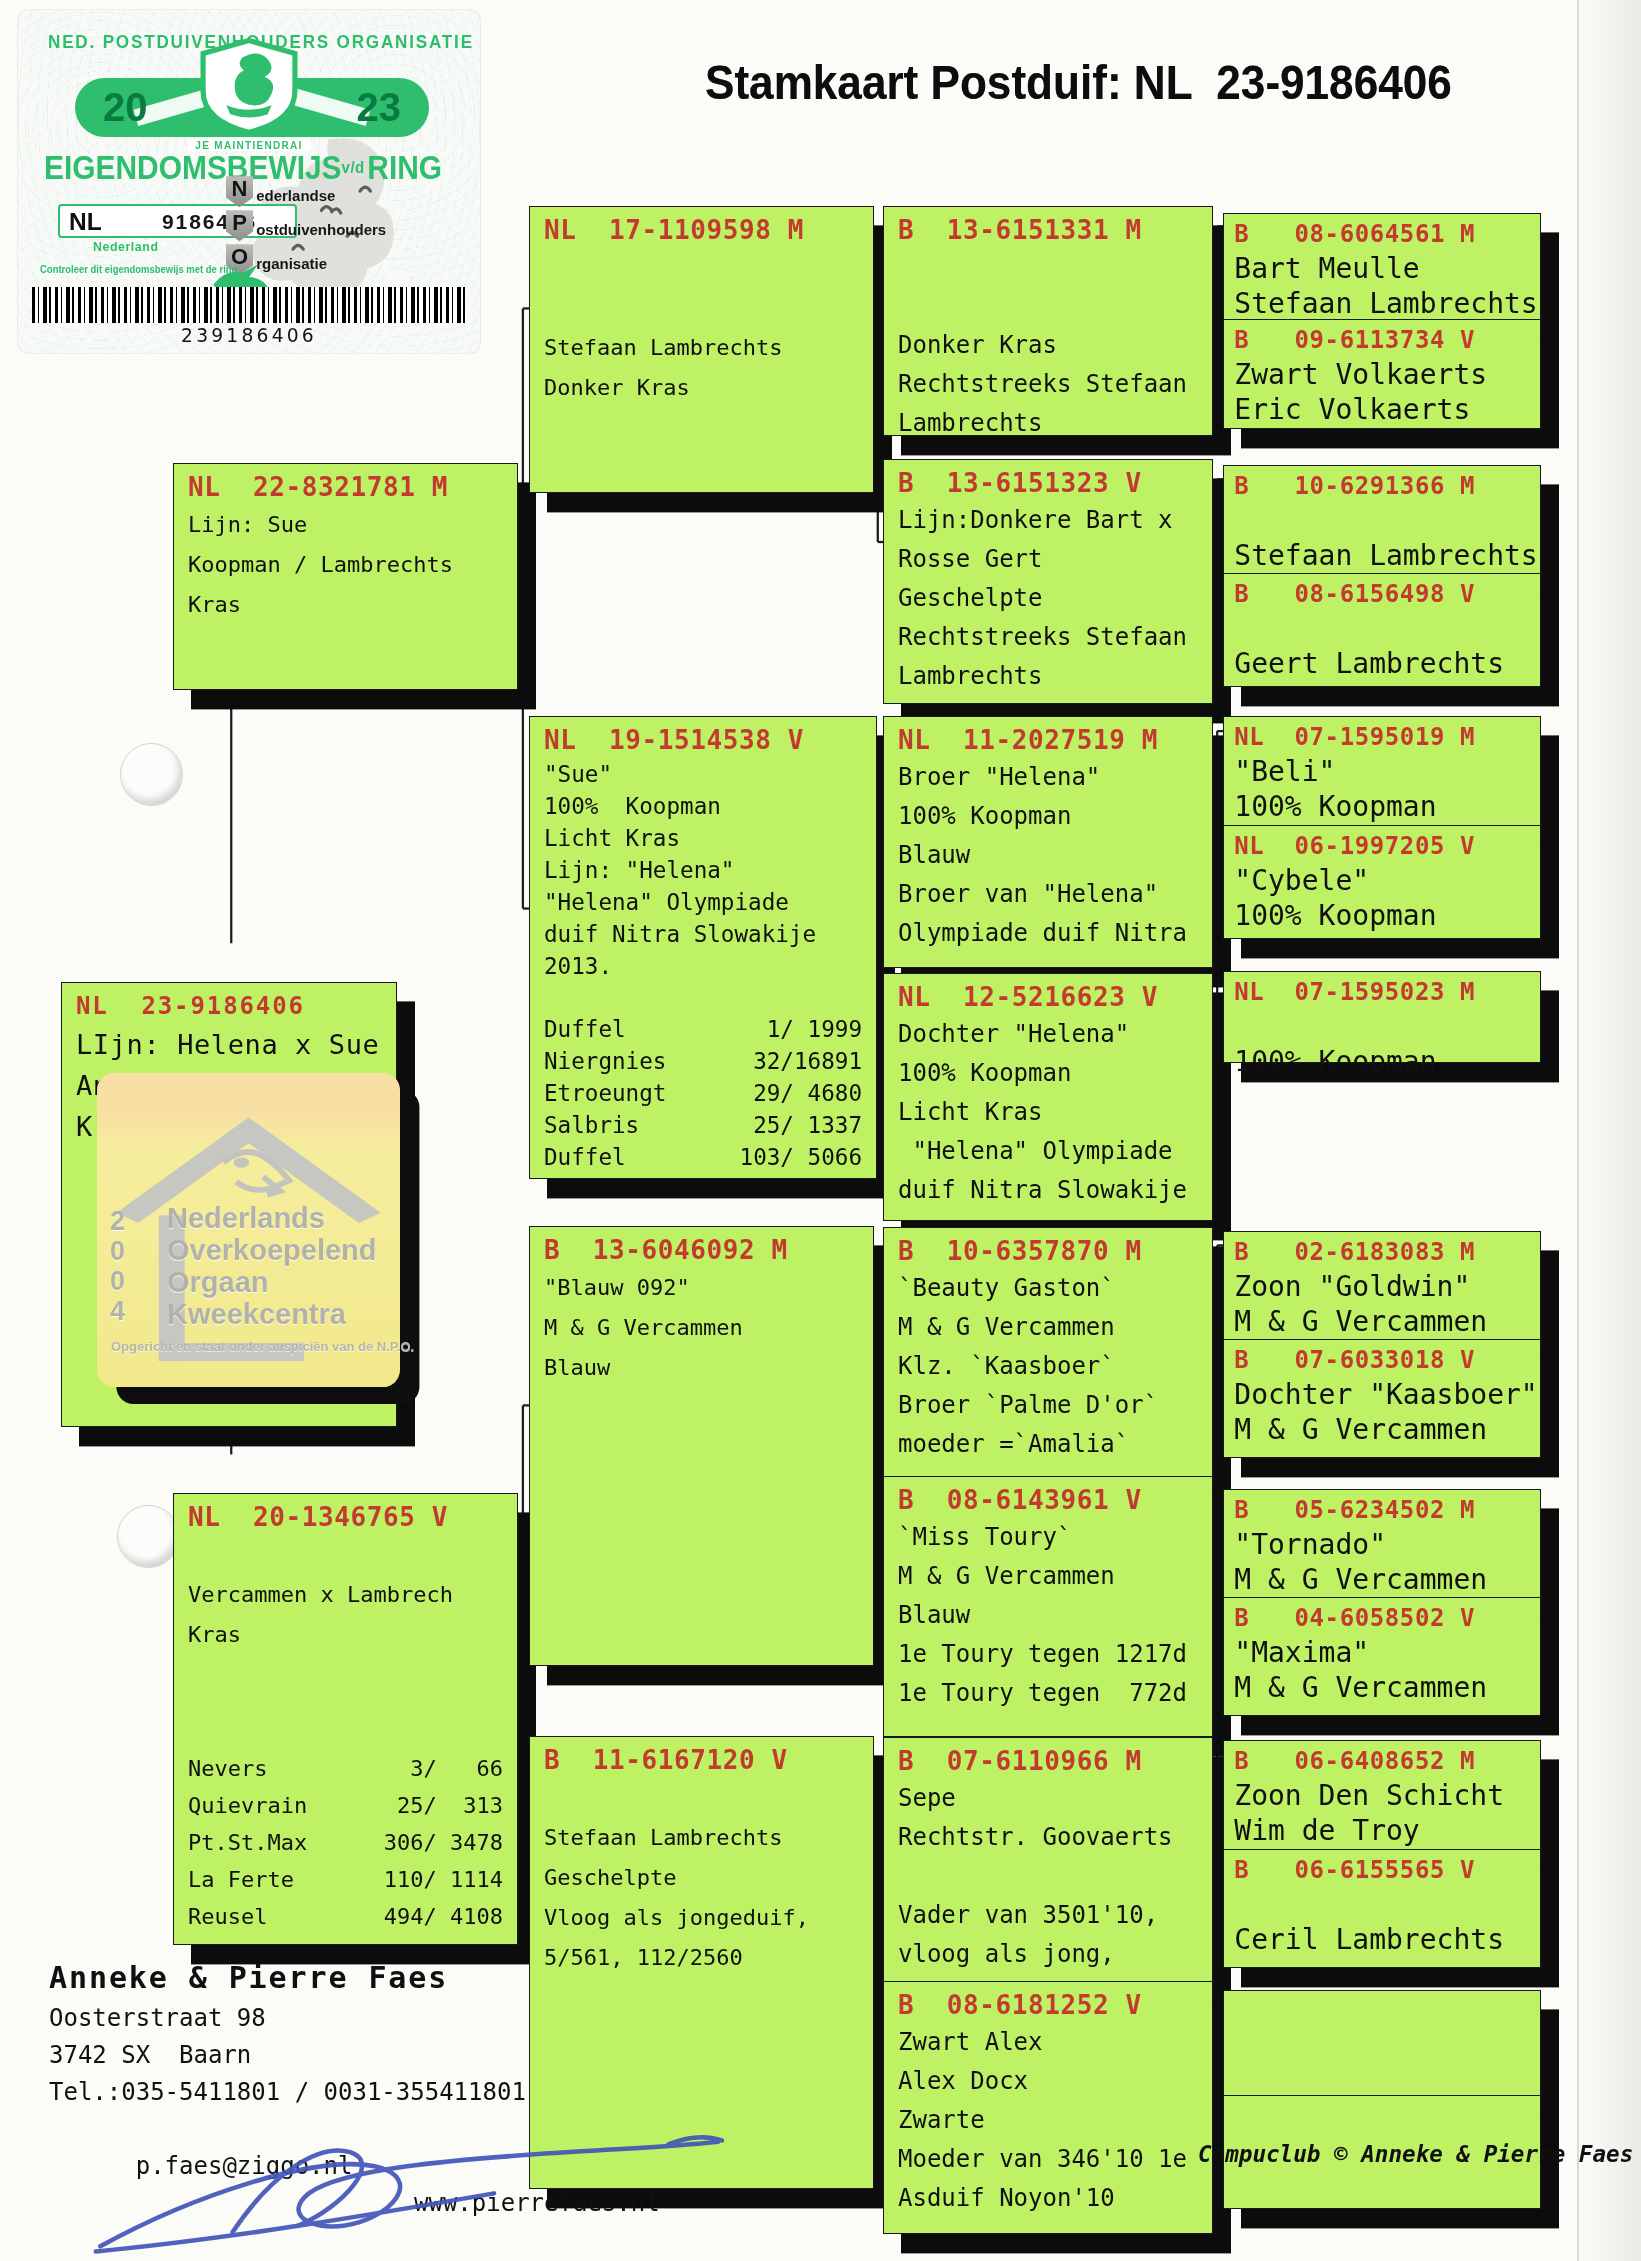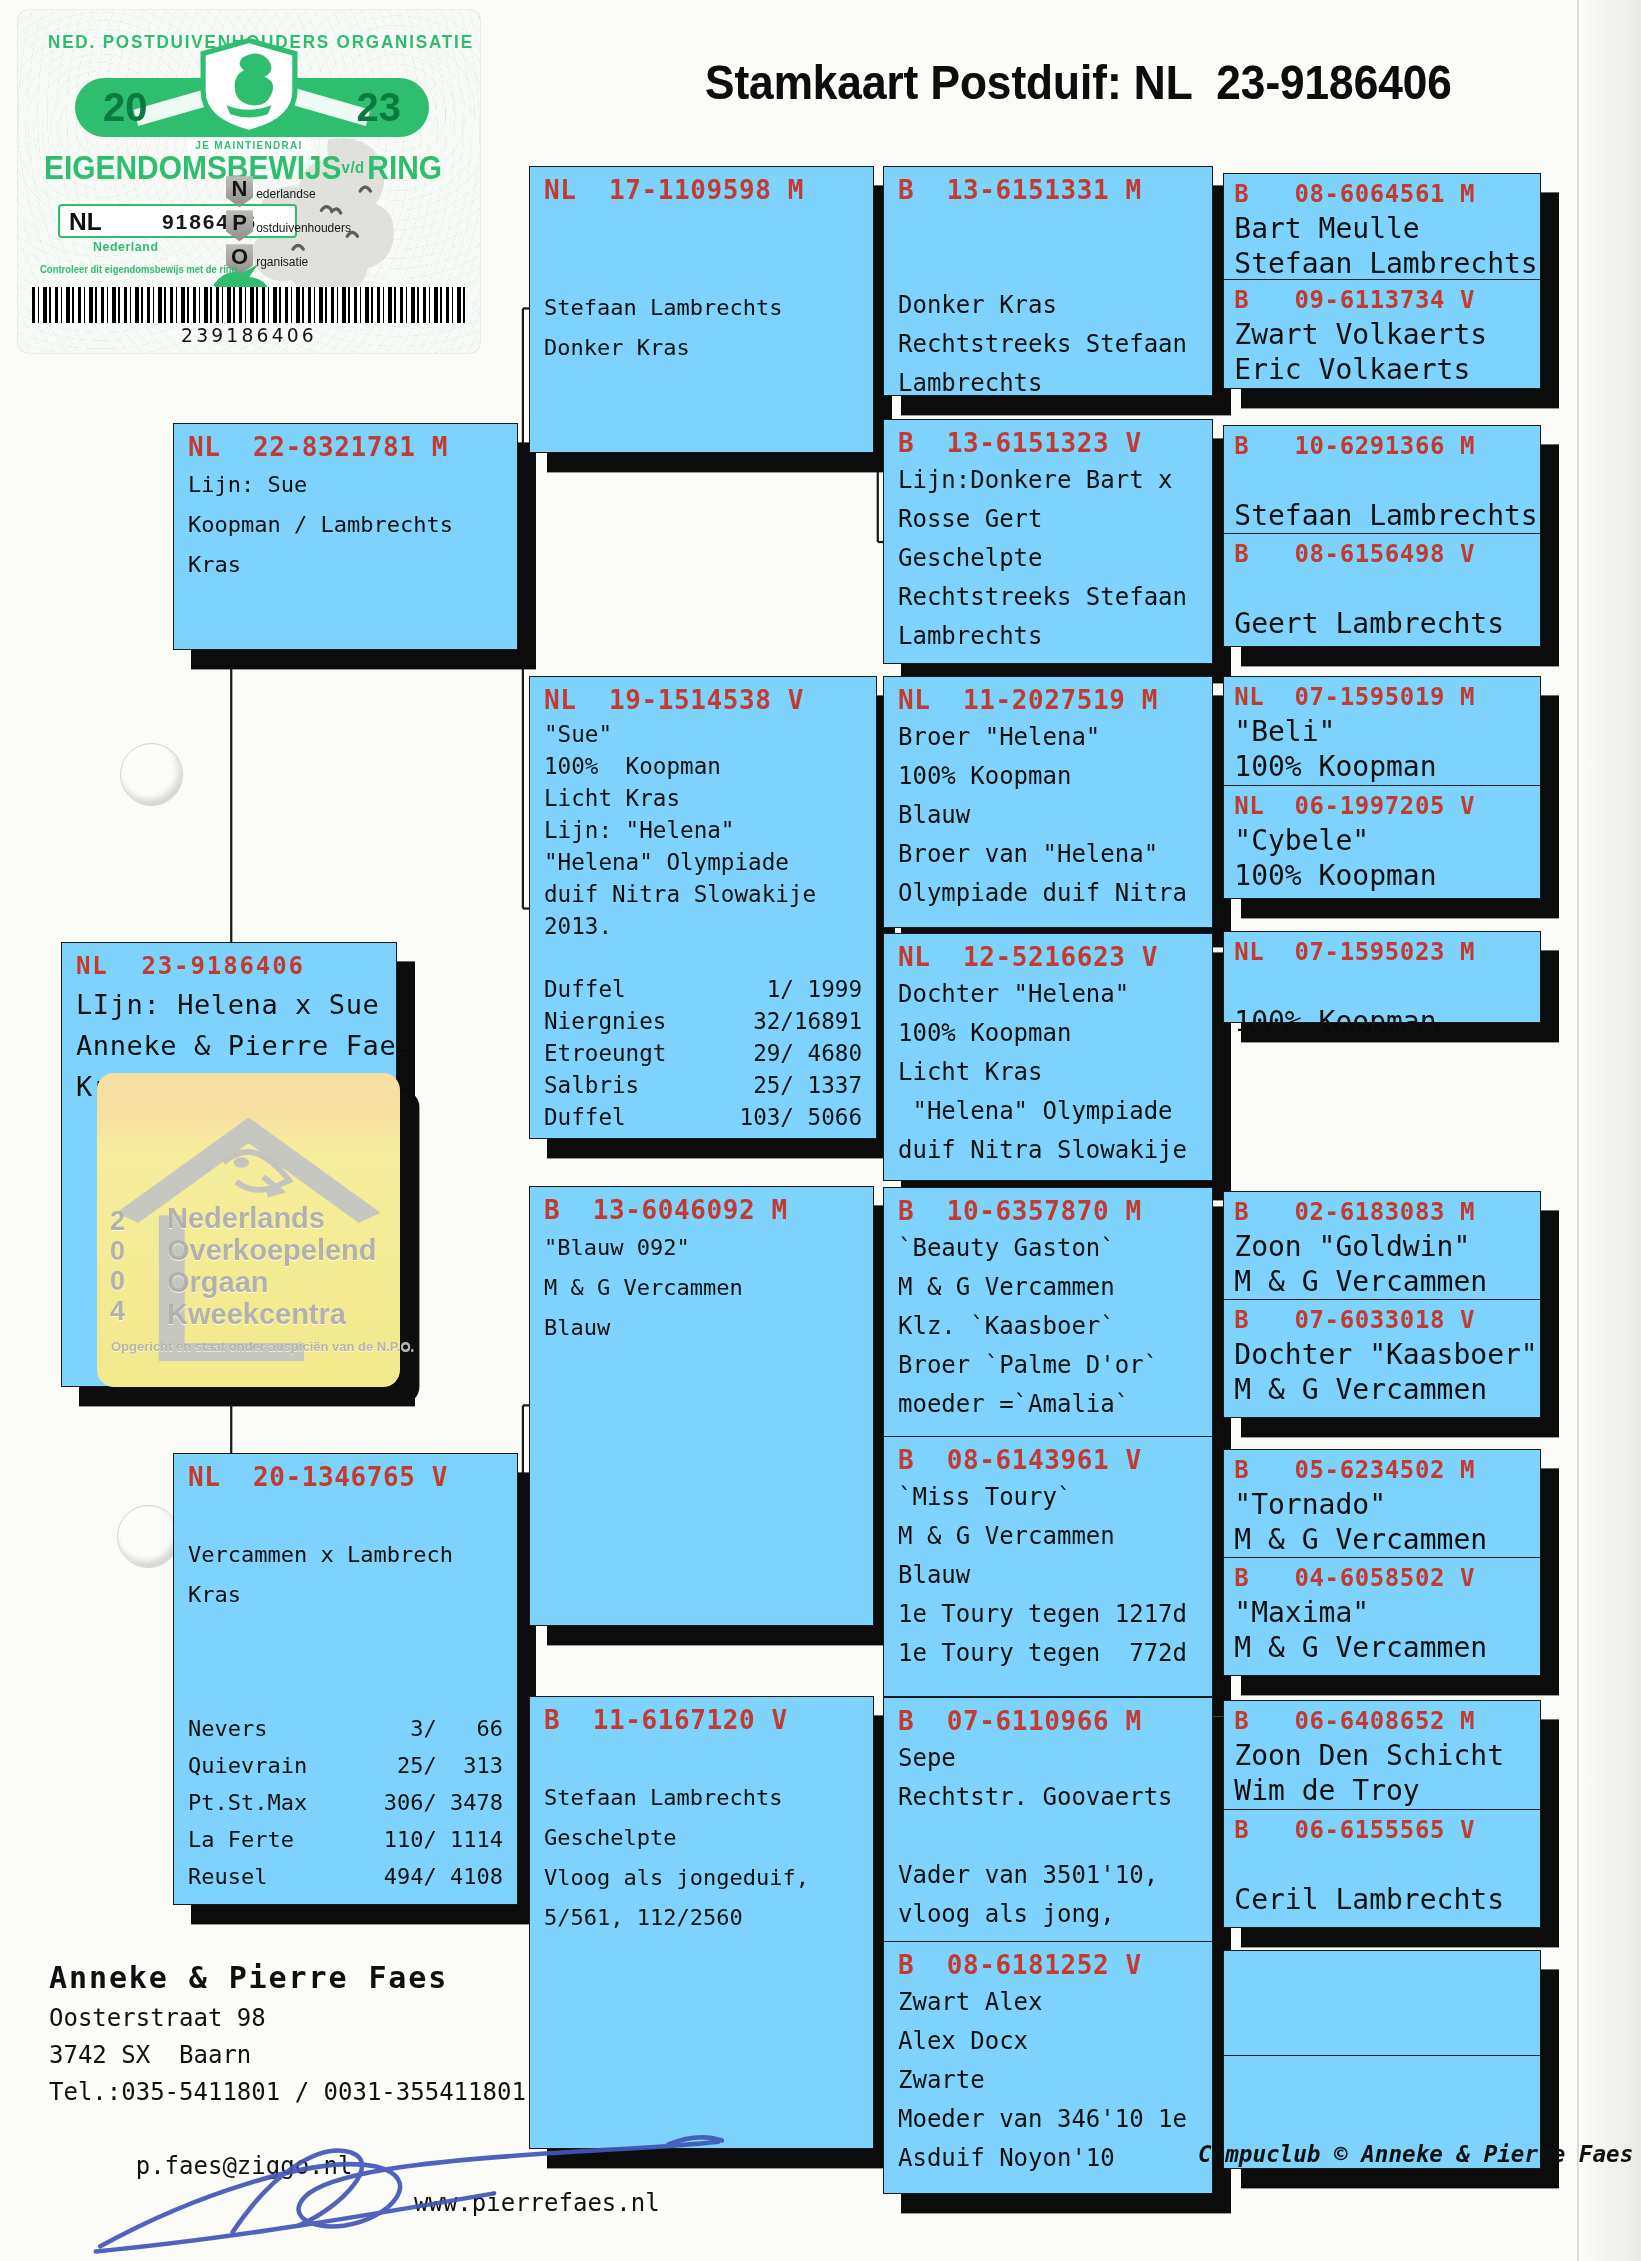--- a/index.html
+++ b/index.html
@@ -3,22 +3,22 @@
 <meta charset="utf-8">
 <style>
   html,body{margin:0;padding:0;background:#e6e6e3;}
   .page{position:relative;width:1642px;height:2261px;background:#fbfbf8;overflow:hidden;
         font-family:"DejaVu Sans Mono",monospace;color:#101010;}
   .scan-right{position:absolute;right:0;top:0;width:65px;height:100%;
         background:linear-gradient(90deg,rgba(0,0,0,0),rgba(0,0,0,.07));}
   .card-edge{position:absolute;left:1577px;top:0;width:1.9px;height:100%;background:rgba(0,0,0,.12);}
 
   
-  .pbox{position:absolute;background:#7dd3fc;border:1.9px solid #191919;box-sizing:border-box;
-        box-shadow:18px 19.4px 0 0 #0c0c0c;padding:5.2px 14px 6.5px;}
+  .pbox{position:absolute;background:#bef264;border:1.9px solid #191919;box-sizing:border-box;
+        box-shadow:18px 19.4px 0 0 #0c0c0c;padding:5.2px 14px 6.5px;margin-top:40px;}
   .phead{font-weight:bold;color:#c23a30;font-size:26px;line-height:36px;white-space:pre;letter-spacing:0.6px;}
   .pbody{white-space:pre;font-size:23px;line-height:39px;}
   .colA .pbody{font-size:22px;line-height:40px;}
   .colB .pbody{font-size:22px;line-height:40px;}
   .b19 .pbody{font-size:22.6px;line-height:32px;}
   .colC .pbody{font-size:24px;line-height:39px;}
   .colD{padding:2.6px 10.3px 3.9px;}
   .colD .phead{font-size:24px;line-height:34px;}
   .colD .pbody{font-size:28px;line-height:35px;}
   .b23 .phead{font-size:24px;letter-spacing:1.9px;}
@@ -63,21 +63,21 @@
   .ring-num{position:absolute;left:102px;top:3.9px;font-family:"Liberation Sans",sans-serif;font-weight:700;
        font-size:21px;letter-spacing:1.9px;color:#181818;}
   .npo-nederland{position:absolute;left:75px;top:230px;font-family:"Liberation Sans",sans-serif;
        font-weight:700;font-size:12.3px;color:#2ebe6e;letter-spacing:0.6px;}
   .letter-row{position:absolute;left:208px;display:flex;align-items:flex-start;}
   .lr1{top:166px;} .lr2{top:200px;} .lr3{top:234px;}
   .tile{width:27px;height:31px;background:linear-gradient(180deg,#bdbdba,#8e8e8b);
        clip-path:polygon(0 0,100% 0,100% 68%,50% 100%,0 68%);
        display:flex;justify-content:center;font-family:"Liberation Sans",sans-serif;
        font-weight:700;font-size:22px;color:#141414;}
-  .word{font-family:"Liberation Sans",sans-serif;font-weight:400;font-size:12px;color:#161616;
+  .word{font-family:"Liberation Sans",sans-serif;font-weight:700;font-size:15px;color:#161616;
        margin-left:3.2px;margin-top:10.3px;white-space:nowrap;}
   .npo-check{position:absolute;left:22px;top:254px;font-family:"Liberation Sans",sans-serif;font-weight:700;
        font-size:10.3px;color:#2ebe6e;white-space:nowrap;transform:scaleX(.92);transform-origin:left;}
   .npo-dove{position:absolute;left:191px;top:249px;width:65px;height:36px;}
   .barcode{position:absolute;left:14px;top:277px;width:434px;height:36px;
        background:repeating-linear-gradient(90deg,#000 0 3.2px,#fff 3.2px 5.8px,#000 5.8px 7px,#fff 7px 11px,
                  #000 11px 15px,#fff 15px 17.4px,#000 17.4px 18.7px,#fff 18.7px 23px);}
   .barcode-num{position:absolute;left:0;top:315px;width:100%;text-align:center;
        font-family:"DejaVu Sans",sans-serif;font-size:18.7px;letter-spacing:3.2px;color:#131313;}
 

